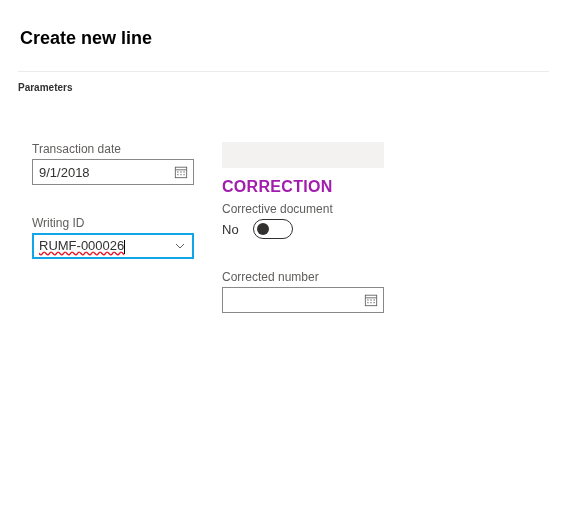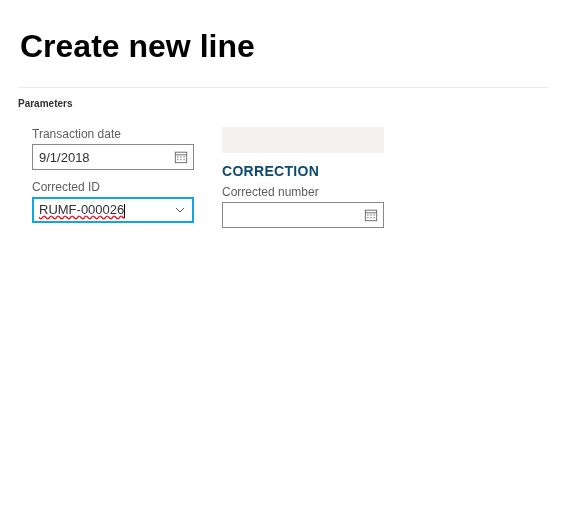--- a/index.html
+++ b/index.html
@@ -5,21 +5,21 @@
     * { margin: 0; padding: 0; box-sizing: border-box; }
     body {
       font-family: 'Segoe UI', Tahoma, sans-serif;
       background: #fff;
       width: 567px;
       height: 505px;
       padding: 28px 18px 0 18px;
       color: #323130;
     }
     .page-title {
-      font-size: 32px;
+      font-size: 18px;
       font-weight: 700;
       color: #000;
       margin-bottom: 22px;
       padding-left: 2px;
     }
     .section-divider {
       border: none;
       border-top: 1px solid #edebe9;
       margin-bottom: 10px;
     }
@@ -30,31 +30,31 @@
       margin-bottom: 18px;
     }
     .columns {
       display: flex;
       gap: 28px;
       padding-left: 14px;
     }
     .col { flex: none; }
     .col-left { width: 162px; }
     .col-right { width: 180px; }
-    .field-group { margin-bottom: 10px; }
+    .field-group { margin-bottom: 10px; margin-top: 31px; }
     .field-label {
       font-size: 12px;
       color: #605e5c;
       margin-bottom: 3px;
       display: block;
     }
     .subsection-heading {
-      font-size: 14px;
+      font-size: 16px;
       font-weight: 700;
-      color: #0c4a6e;
+      color: #a21caf;
       letter-spacing: 0.3px;
       margin-top: 6px;
       margin-bottom: 6px;
     }
     .input-wrap {
       position: relative;
       width: 162px;
       height: 26px;
     }
     .input-wrap.readonly-wrap { background: #f3f2f1; }
@@ -168,21 +168,21 @@
             <line x1="11.5" y1="11" x2="11.5" y2="11" stroke-width="1.5" stroke-linecap="round"></line>
           </svg>
         </span>
       </div>
     </div>
 
     <div class="field-group">
     </div>
 
     <div class="field-group">
-      <label class="field-label">Corrected ID</label>
+      <label class="field-label">Writing ID</label>
       <div class="input-wrap">
         <div class="text-input focused" style="line-height:22px;"><span class="spellcheck">RUMF-000026</span><span class="caret"></span></div>
         <span class="input-icon">
           <svg width="12" height="12" viewBox="0 0 12 12" fill="none" stroke="#605e5c" stroke-width="1">
             <polyline points="2,4 6,8 10,4"></polyline>
           </svg>
         </span>
       </div>
     </div>
 
@@ -192,20 +192,27 @@
 
     <div class="field-group">
       <div class="input-wrap readonly-wrap" style="width:162px;">
         <input type="text" readonly="" class="readonly-input" value="" style="">
       </div>
     </div>
 
     <div class="subsection-heading">CORRECTION</div>
 
     <div>
+      <label class="field-label">Corrective document</label>
+      <div class="toggle-row">
+        <span class="toggle-value">No</span>
+        <div class="toggle-switch">
+          <div class="toggle-knob"></div>
+        </div>
+      </div>
     </div>
 
     <div class="field-group">
       <label class="field-label">Corrected number</label>
       <div class="input-wrap" style="width:162px;">
         <input type="text" class="text-input" value="" style="">
         <span class="input-icon">
           <svg width="14" height="14" viewBox="0 0 16 16" fill="none" stroke="#605e5c" stroke-width="1">
             <rect x="1.5" y="2.5" width="13" height="12"></rect>
             <line x1="1.5" y1="5.5" x2="14.5" y2="5.5"></line>

